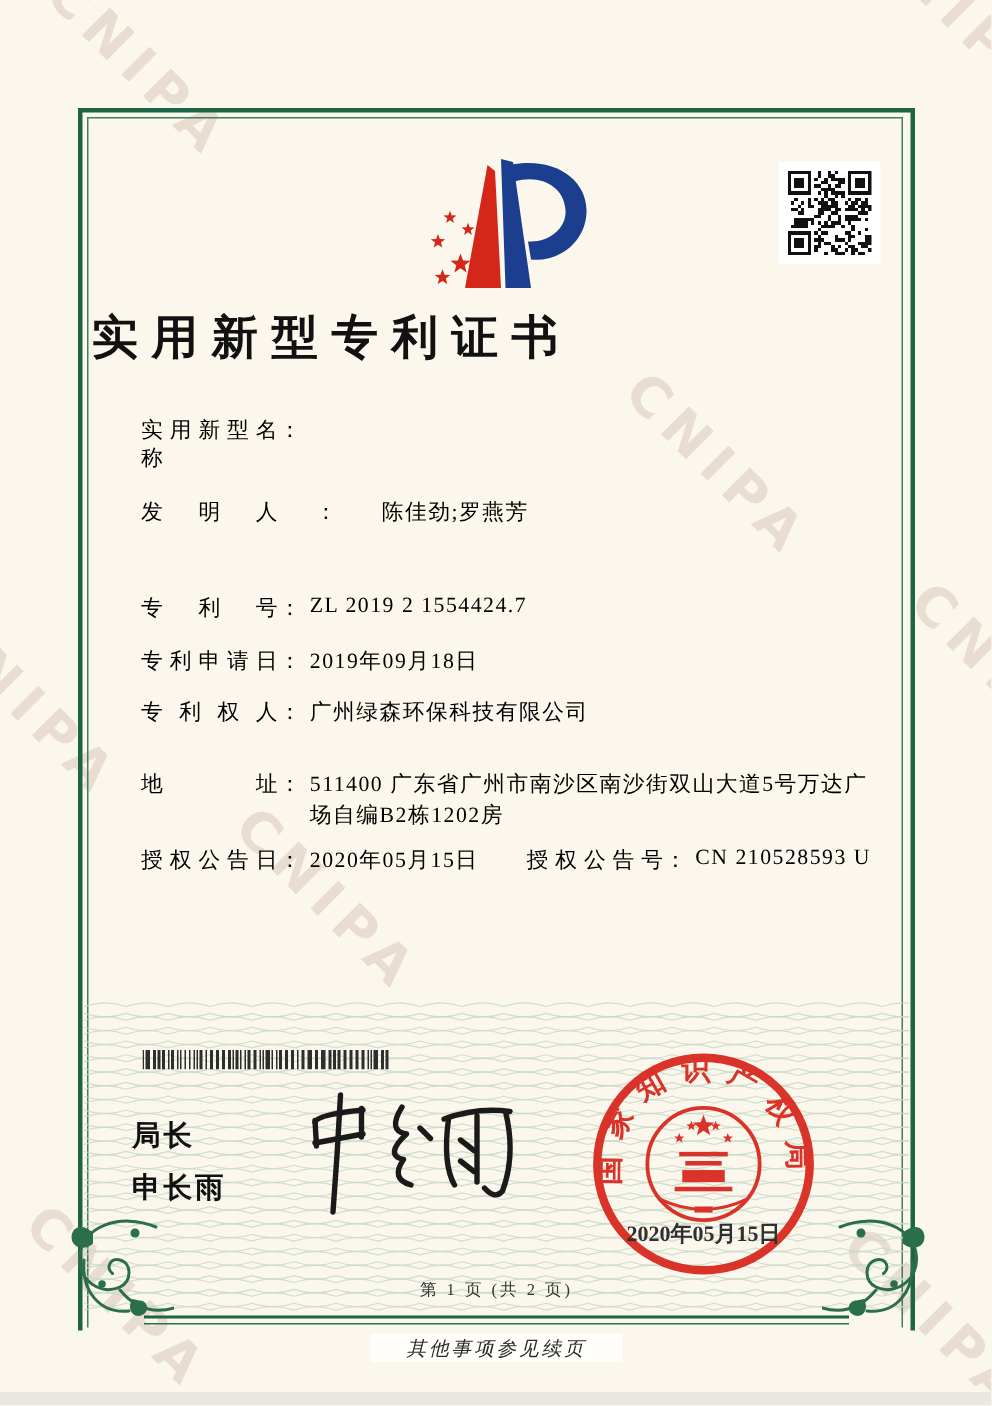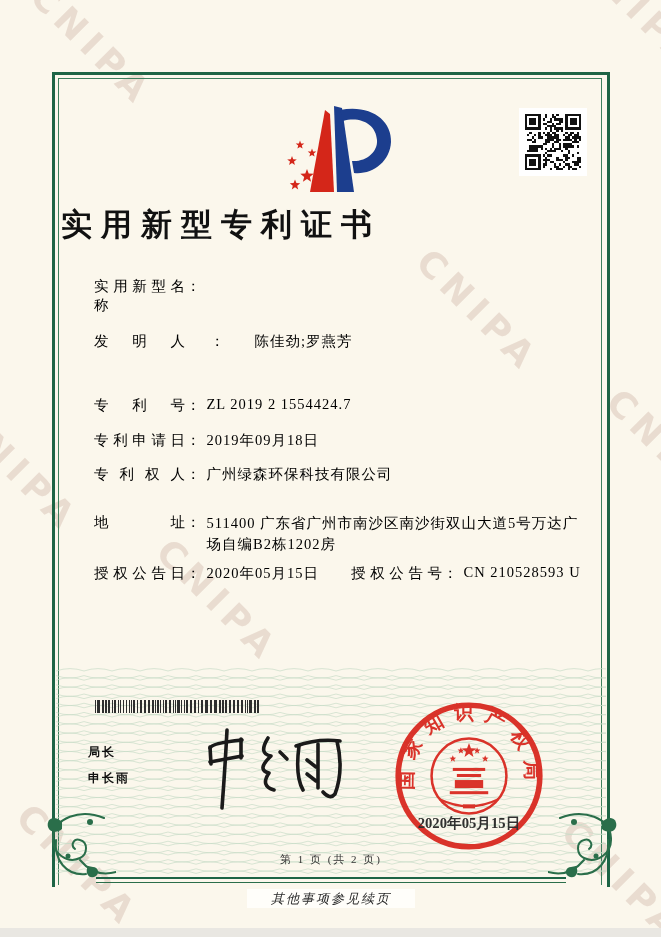--- a/index.html
+++ b/index.html
@@ -45,21 +45,21 @@
   .pair2{margin-left:32px;}
 
   .legal{position:absolute;left:85px;top:541px;width:502px;font-size:13.8px;line-height:21.5px;
          color:#242424;font-style:italic;letter-spacing:0.5px;}
   .legal p{margin:0;text-indent:2em;}
 
   .guilloche{position:absolute;left:56px;top:668px;pointer-events:none;}
   .barcode{position:absolute;left:95px;top:700px;}
 
   .officer{position:absolute;left:88px;top:744px;font-family:"Liberation Sans","DejaVu Sans",sans-serif;
-           font-size:12px;color:#111;font-weight:bold;letter-spacing:2px;}
+           font-size:19px;color:#111;font-weight:bold;letter-spacing:2px;}
   .officer .name{margin-top:9px;}
   .sig{position:absolute;left:198px;top:724px;}
 
   .seal{position:absolute;left:383px;top:690px;opacity:0.93;}
   .pagenum{position:absolute;left:52px;top:852px;width:558px;text-align:center;
            font-size:11px;letter-spacing:2px;color:#333;}
 
   .bline1{position:absolute;left:96px;top:877px;width:470px;border-top:2.5px solid #1d6445;}
   .bline2{position:absolute;left:96px;top:882px;width:470px;border-top:1px solid #2a6e4a;}
   .orn{position:absolute;top:810px;}

